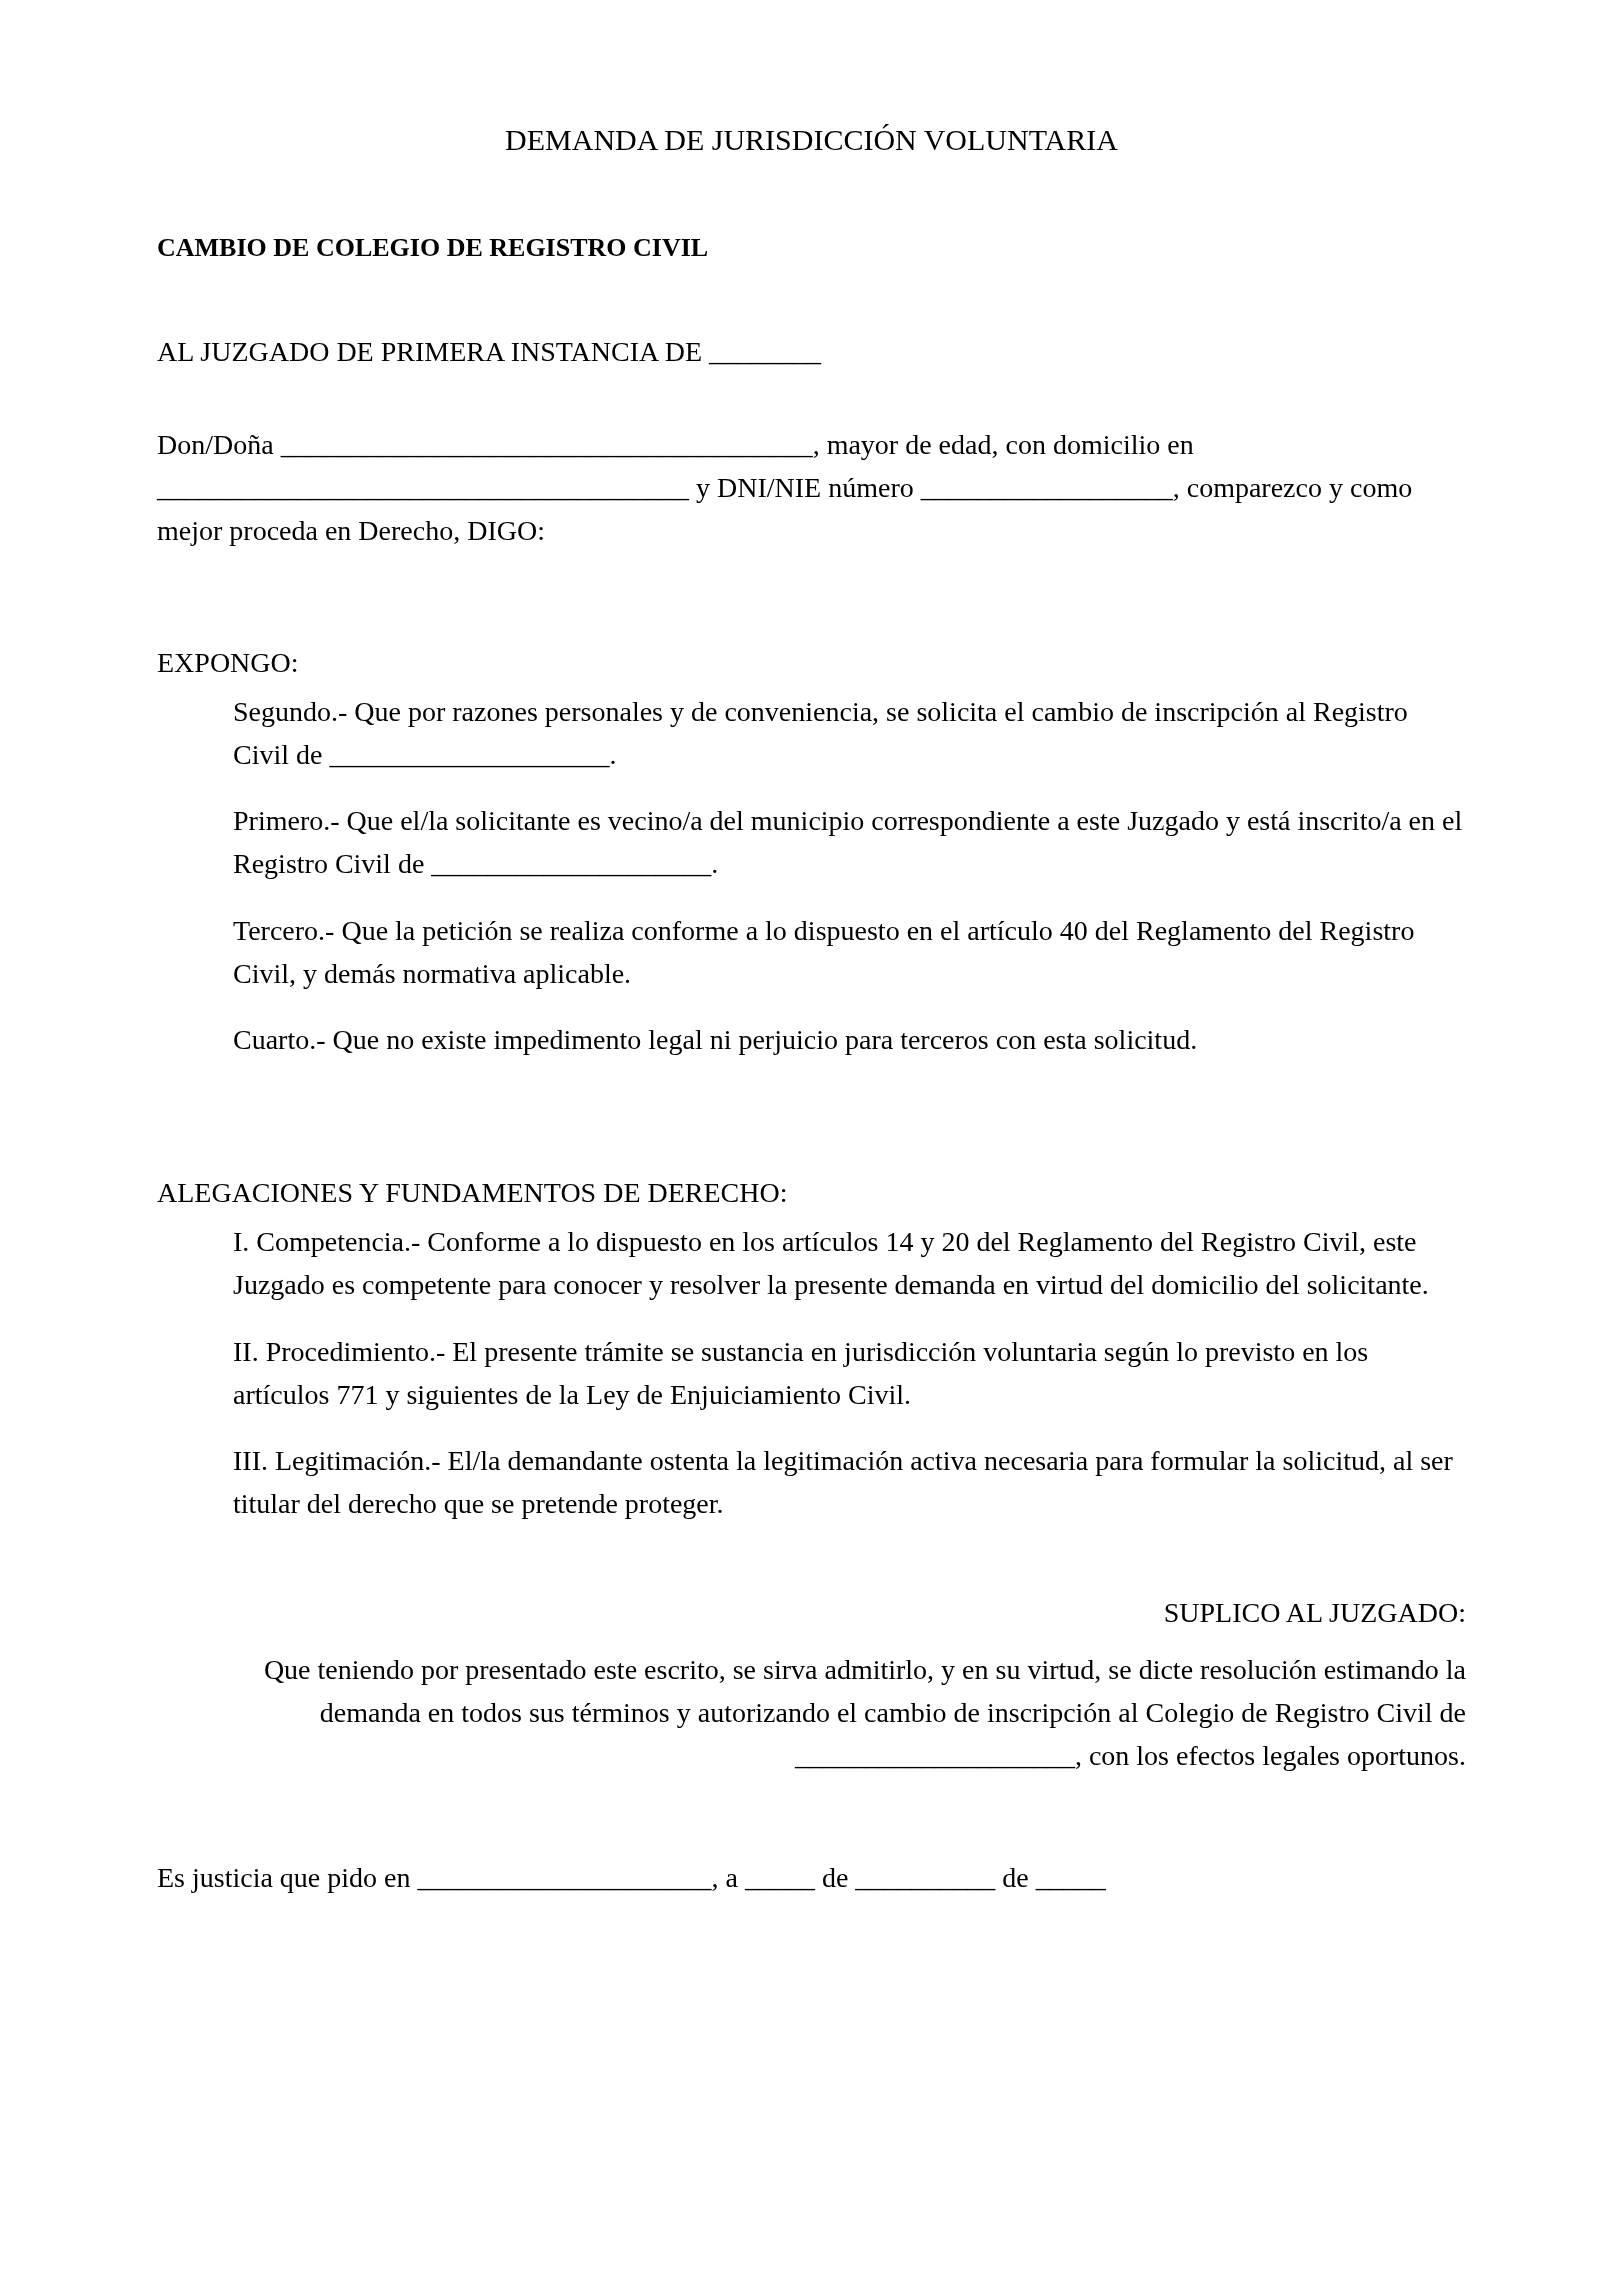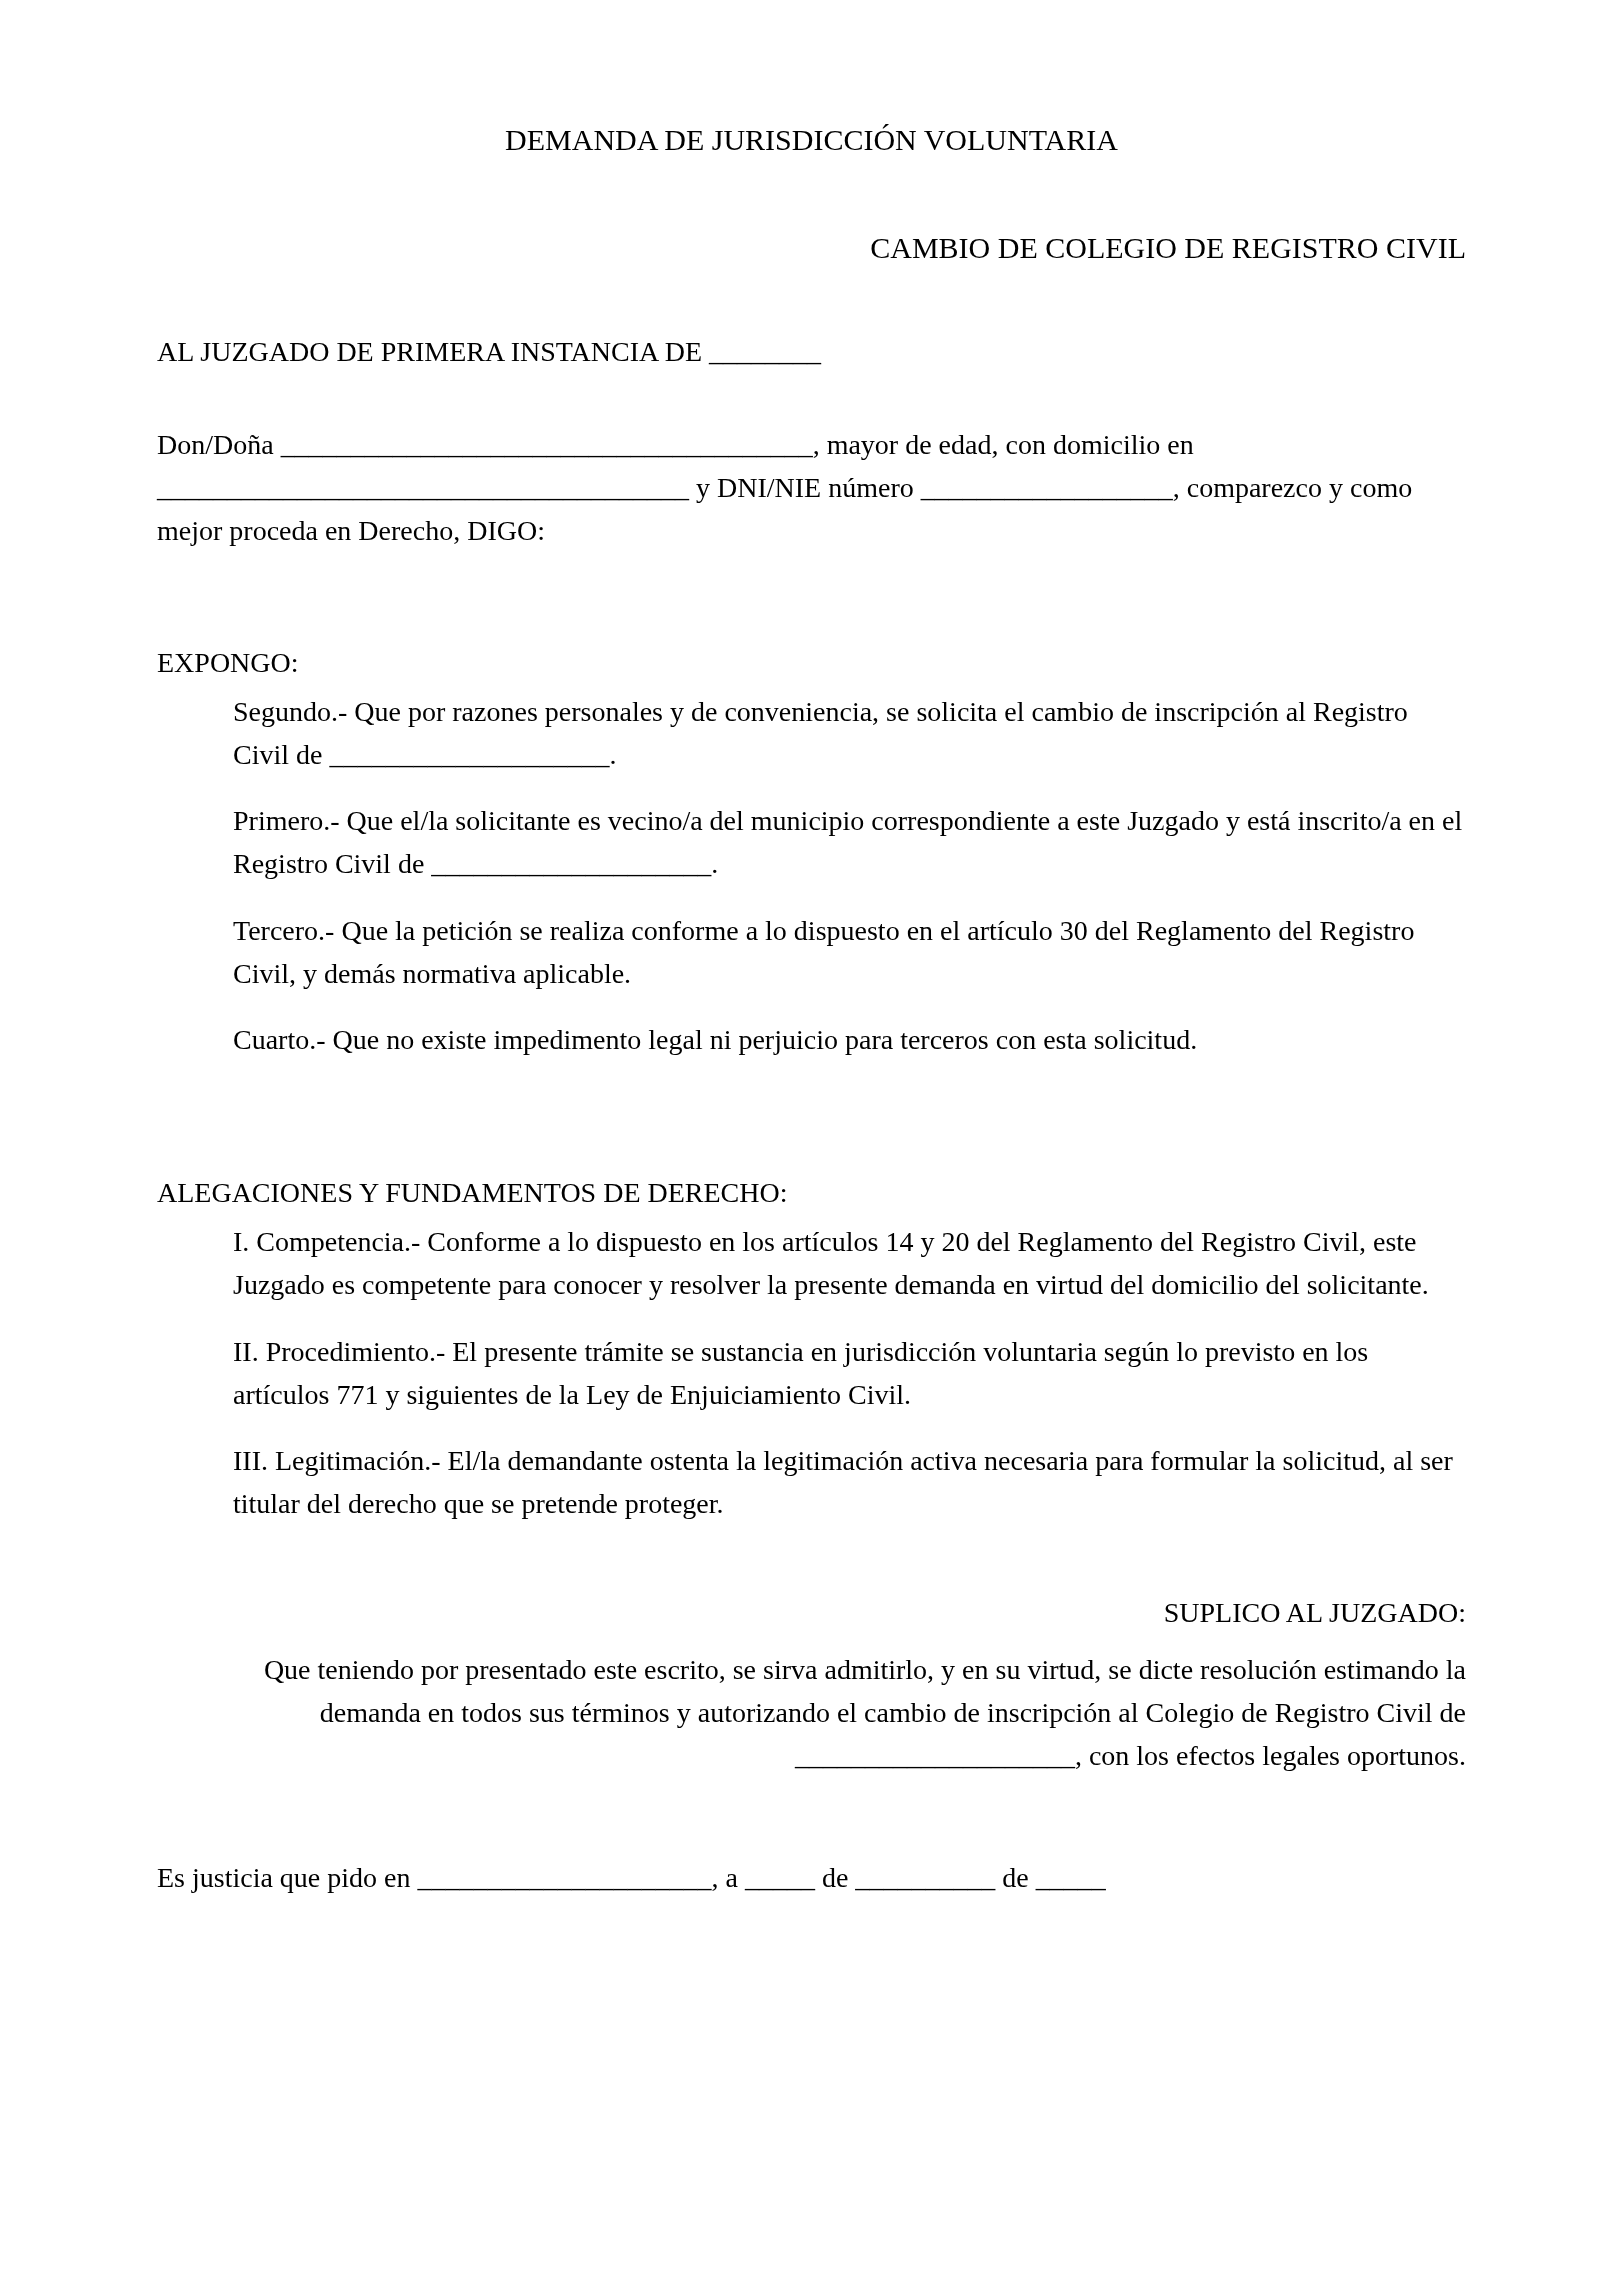--- a/index.html
+++ b/index.html
@@ -22,23 +22,23 @@
     overflow: hidden;
   }
   p { margin: 0; }
   .title {
     font-size: 30px;
     font-weight: normal;
     text-align: center;
     margin: 0;
   }
   .subtitle {
-    font-size: 30px;
-    font-weight: normal;
-    text-align: right;
+    font-size: 26px;
+    font-weight: bold;
+    text-align: left;
     margin: 65px 0 0 0;
   }
   .addressee { margin: 61px 0 0 0; }
   .intro     { margin: 50px 0 0 0; }
   .section-expongo     { margin-top: 89px; }
   .section-alegaciones { margin-top: 110px; }
   .section-suplico     { margin-top: 66px; text-align: right; }
   .heading   { margin: 0 0 5.9px 0; }
   .section-suplico .heading { margin-bottom: 13.7px; }
   .item {
@@ -58,21 +58,21 @@
   <p class="subtitle">CAMBIO DE COLEGIO DE REGISTRO CIVIL</p>
 
   <p class="addressee">AL JUZGADO DE PRIMERA INSTANCIA DE ________</p>
 
   <p class="intro">Don/Doña ______________________________________, mayor de edad, con domicilio en ______________________________________ y DNI/NIE número __________________, comparezco y como mejor proceda en Derecho, DIGO:</p>
 
   <section class="section-expongo">
     <p class="heading">EXPONGO:</p>
     <p class="item">Segundo.- Que por razones personales y de conveniencia, se solicita el cambio de inscripción al Registro Civil de ____________________.</p>
     <p class="item">Primero.- Que el/la solicitante es vecino/a del municipio correspondiente a este Juzgado y está inscrito/a en el Registro Civil de ____________________.</p>
-    <p class="item">Tercero.- Que la petición se realiza conforme a lo dispuesto en el artículo 30 del Reglamento del Registro Civil, y demás normativa aplicable.</p>
+    <p class="item">Tercero.- Que la petición se realiza conforme a lo dispuesto en el artículo 40 del Reglamento del Registro Civil, y demás normativa aplicable.</p>
     <p class="item">Cuarto.- Que no existe impedimento legal ni perjuicio para terceros con esta solicitud.</p>
   </section>
 
   <section class="section-alegaciones">
     <p class="heading">ALEGACIONES Y FUNDAMENTOS DE DERECHO:</p>
     <p class="item">I. Competencia.- Conforme a lo dispuesto en los artículos 14 y 20 del Reglamento del Registro Civil, este Juzgado es competente para conocer y resolver la presente demanda en virtud del domicilio del solicitante.</p>
     <p class="item">II. Procedimiento.- El presente trámite se sustancia en jurisdicción voluntaria según lo previsto en los artículos 771 y siguientes de la Ley de Enjuiciamiento Civil.</p>
     <p class="item">III. Legitimación.- El/la demandante ostenta la legitimación activa necesaria para formular la solicitud, al ser titular del derecho que se pretende proteger.</p>
   </section>
 

